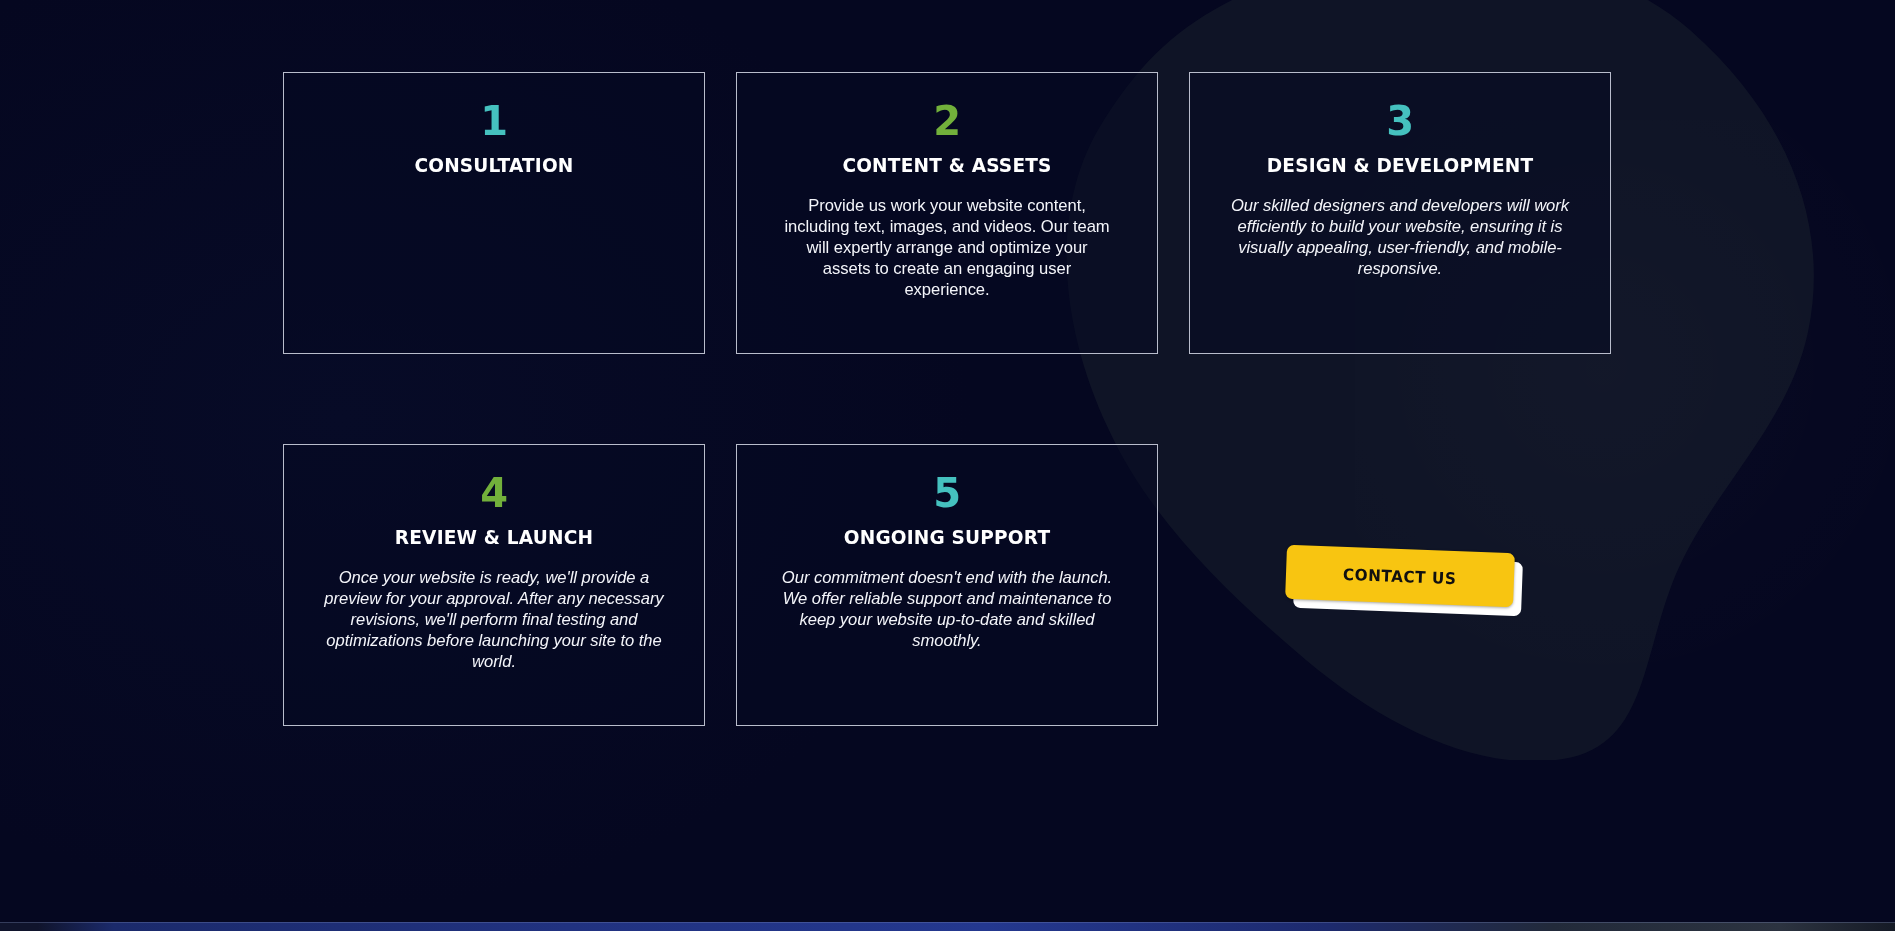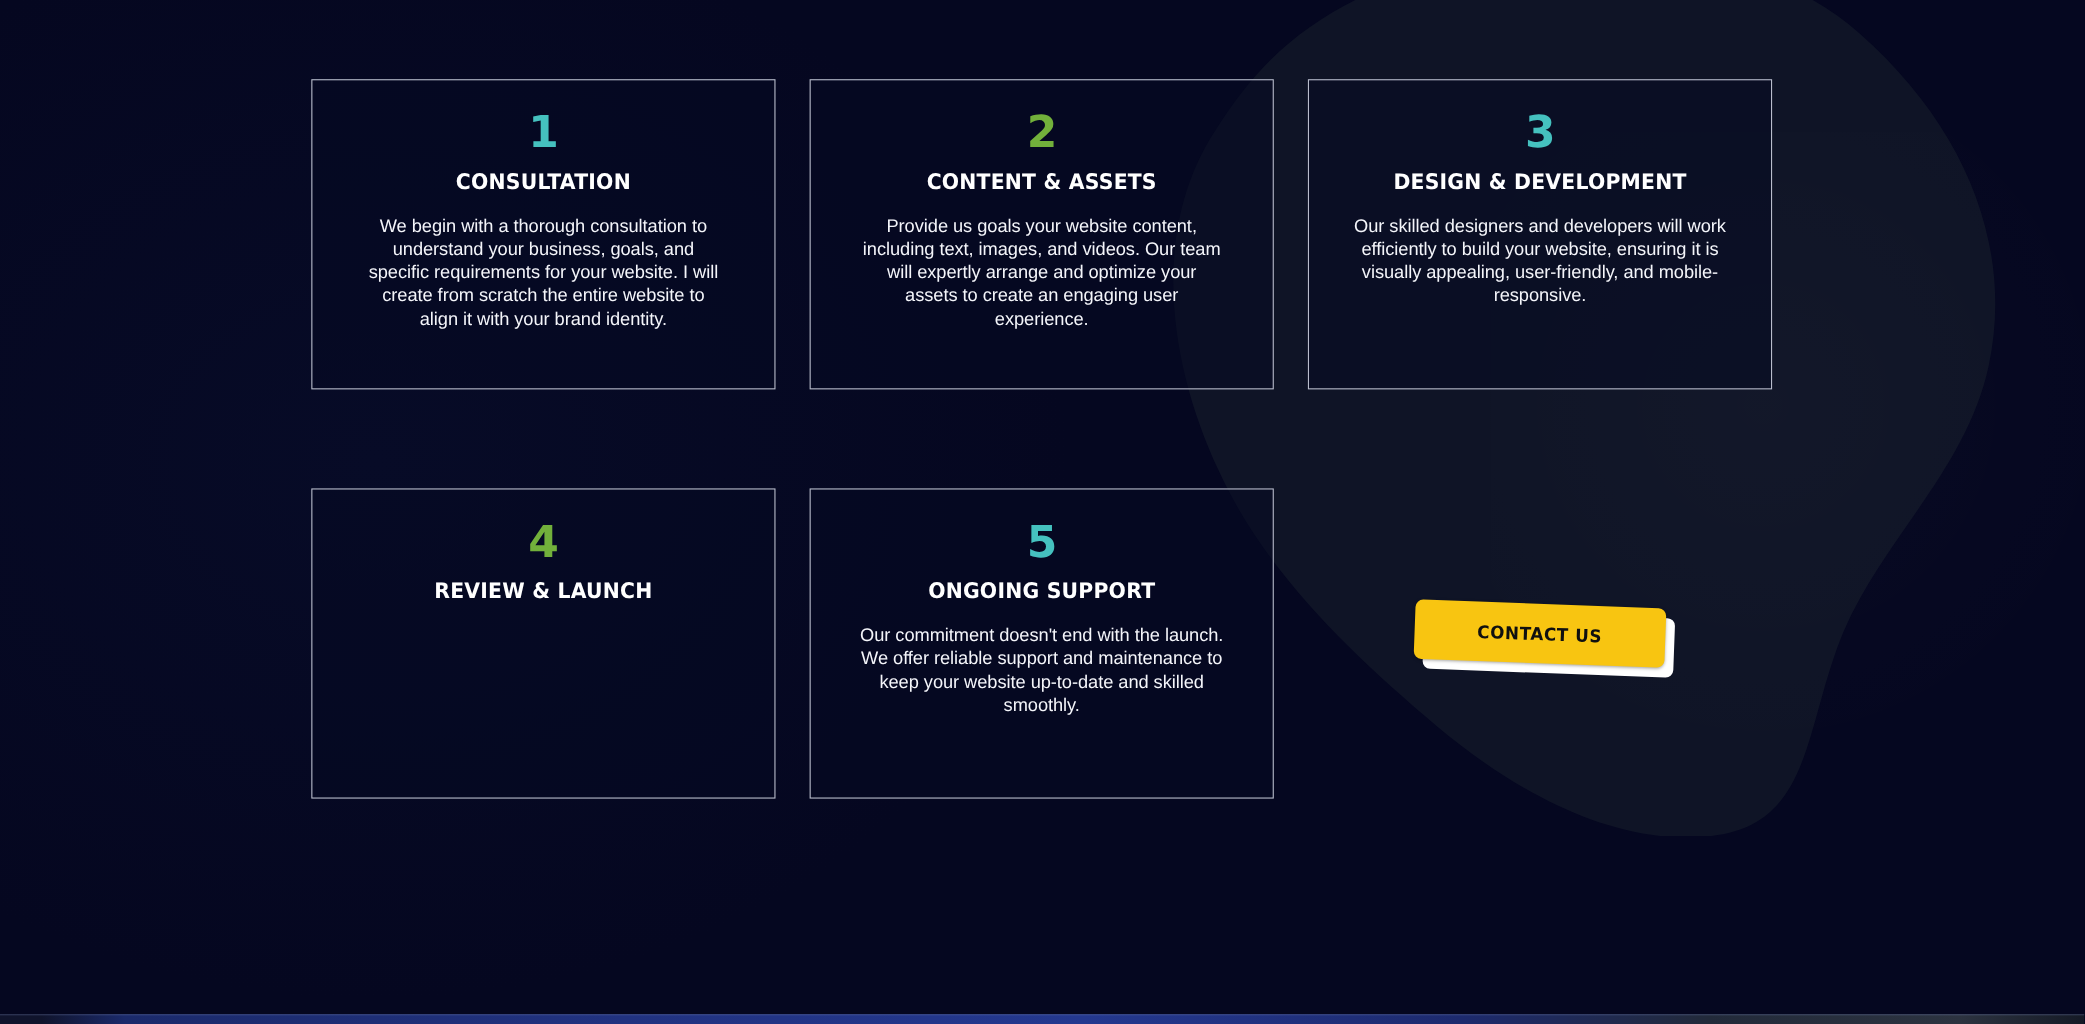--- a/index.html
+++ b/index.html
@@ -106,21 +106,21 @@
 
   .card-body {
     color: #f4f5fa;
     font-size: 16.6px;
     line-height: 21px;
     font-weight: 400;
     letter-spacing: -0.05px;
     max-width: 330px;
     margin: 0 auto;
   }
-  .card.wide .card-body { max-width: 350px; }
+  .card.wide .card-body { max-width: 350px; font-style: italic; }
 
   
   #contact-wrap {
     position: absolute;
     left: 1286px;
     top: 549px;
     width: 235px;
     height: 62px;
   }
 
@@ -173,38 +173,38 @@
              C62,370 46,250 104,160 C158,74 210,46 300,10 Z" fill="#101527" opacity="0.95"></path>
   </svg>
   <div id="bg-sheen"></div>
 </div>
 
 <div id="cards-grid">
 
   <div class="card">
     <div class="card-number teal">1</div>
     <div class="card-title">CONSULTATION</div>
-    <div class="card-body">We begin with a thorough consultation to understand your business, goals, and specific requirements for your website. I will create from scratch the entire website to align it with your brand identity.</div>
   </div>
 
   <div class="card">
     <div class="card-number green">2</div>
     <div class="card-title">CONTENT &amp; ASSETS</div>
-    <div class="card-body">Provide us goals your website content, including text, images, and videos. Our team will expertly arrange and optimize your assets to create an engaging user experience.</div>
+    <div class="card-body">Provide us work your website content, including text, images, and videos. Our team will expertly arrange and optimize your assets to create an engaging user experience.</div>
   </div>
 
   <div class="card wide">
     <div class="card-number teal">3</div>
     <div class="card-title">DESIGN &amp; DEVELOPMENT</div>
     <div class="card-body">Our skilled designers and developers will work efficiently to build your website, ensuring it is visually appealing, user-friendly, and mobile-responsive.</div>
   </div>
 
   <div class="card wide">
     <div class="card-number green">4</div>
     <div class="card-title">REVIEW &amp; LAUNCH</div>
+    <div class="card-body">Once your website is ready, we'll provide a preview for your approval. After any necessary revisions, we'll perform final testing and optimizations before launching your site to the world.</div>
   </div>
 
   <div class="card wide">
     <div class="card-number teal">5</div>
     <div class="card-title">ONGOING SUPPORT</div>
     <div class="card-body">Our commitment doesn't end with the launch. We offer reliable support and maintenance to keep your website up-to-date and skilled smoothly.</div>
   </div>
 
 </div>
 

